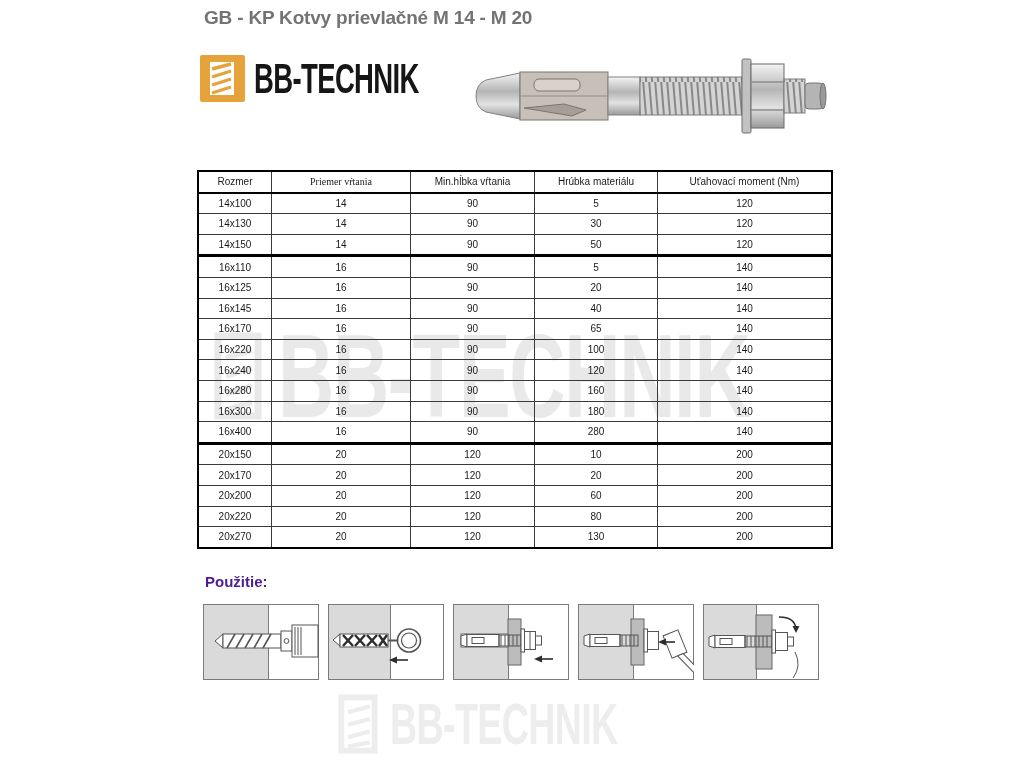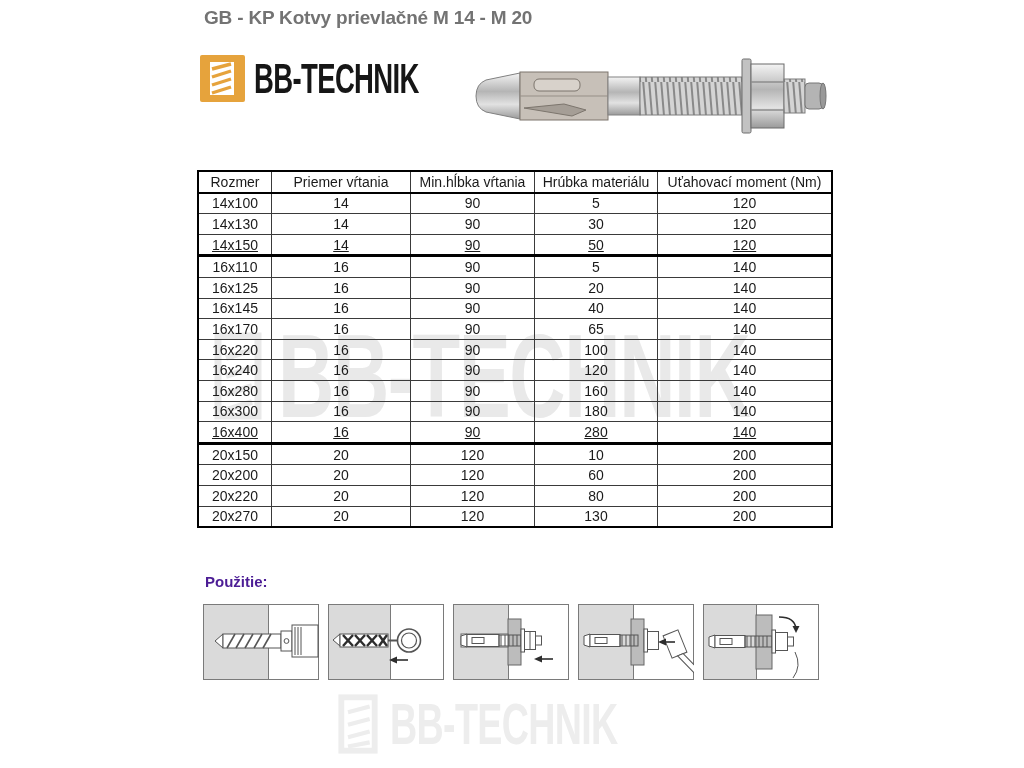--- a/index.html
+++ b/index.html
@@ -28,28 +28,28 @@
   .wm-bottom{position:absolute;left:338px;top:694px;gap:12px;color:#ededed;}
   .wm-bottom .wm-text{
     font-size:57px;font-weight:bold;line-height:1;white-space:nowrap;
     transform:scaleX(0.66);transform-origin:left center;letter-spacing:-1px;
   }
 
   
   table.spec{
     position:absolute;left:197px;top:170px;width:628px;z-index:1;
     border-collapse:collapse;table-layout:fixed;background:transparent;
-    font-size:14px;color:#1a1a1a;border:2px solid #000;
+    font-size:10px;color:#1a1a1a;border:2px solid #000;
   }
   table.spec th, table.spec td{
     border:1px solid #3a3a3a;text-align:center;vertical-align:middle;
     padding:0;height:19.6px;font-weight:normal;white-space:nowrap;overflow:hidden;
   }
   table.spec thead th{border-bottom:2px solid #000;}
-  table.spec tr.group-end td{border-bottom:3px solid #000;text-decoration:underline;}
+  table.spec tr.group-end td{border-bottom:3px solid #000;}
 
   .usage-label{position:absolute;left:205px;top:573px;font-size:15px;font-weight:bold;color:#4c1d95;}
   .steps{position:absolute;left:203px;top:604px;display:flex;gap:9px;z-index:1;}
 </style>
 </head>
 <body>
 
 <div class="page-title">GB - KP Kotvy prievlačné M 14 - M 20</div>
 
 <div class="brand">
@@ -113,21 +113,21 @@
       <line x1="12" y1="80" x2="38" y2="72"></line>
     </g>
   </svg>
   <div class="wm-text">BB-TECHNIK</div>
 </div>
 
 <table class="spec">
   <thead>
       <tr>
         <th style="width: 72px;">Rozmer</th>
-        <th style="width: 138px;">Priemer vŕtania</th>
+        <th style="width: 138px; font-family: Liberation Serif, serif;">Priemer vŕtania</th>
         <th style="width: 123px;">Min.hĺbka vŕtania</th>
         <th style="width: 122px;">Hrúbka materiálu</th>
         <th style="width: 173px;">Uťahovací moment (Nm)</th>
       </tr>
     </thead>
   <tbody>
       <tr>
         <td>14x100</td>
         <td>14</td>
         <td>90</td>
@@ -209,20 +209,27 @@
         <td>16</td>
         <td>90</td>
         <td>280</td>
         <td>140</td>
       </tr>
       <tr>
         <td>20x150</td>
         <td>20</td>
         <td>120</td>
         <td>10</td>
+        <td>200</td>
+      </tr>
+      <tr>
+        <td>20x170</td>
+        <td>20</td>
+        <td>120</td>
+        <td>20</td>
         <td>200</td>
       </tr>
       <tr>
         <td>20x200</td>
         <td>20</td>
         <td>120</td>
         <td>60</td>
         <td>200</td>
       </tr>
       <tr>

